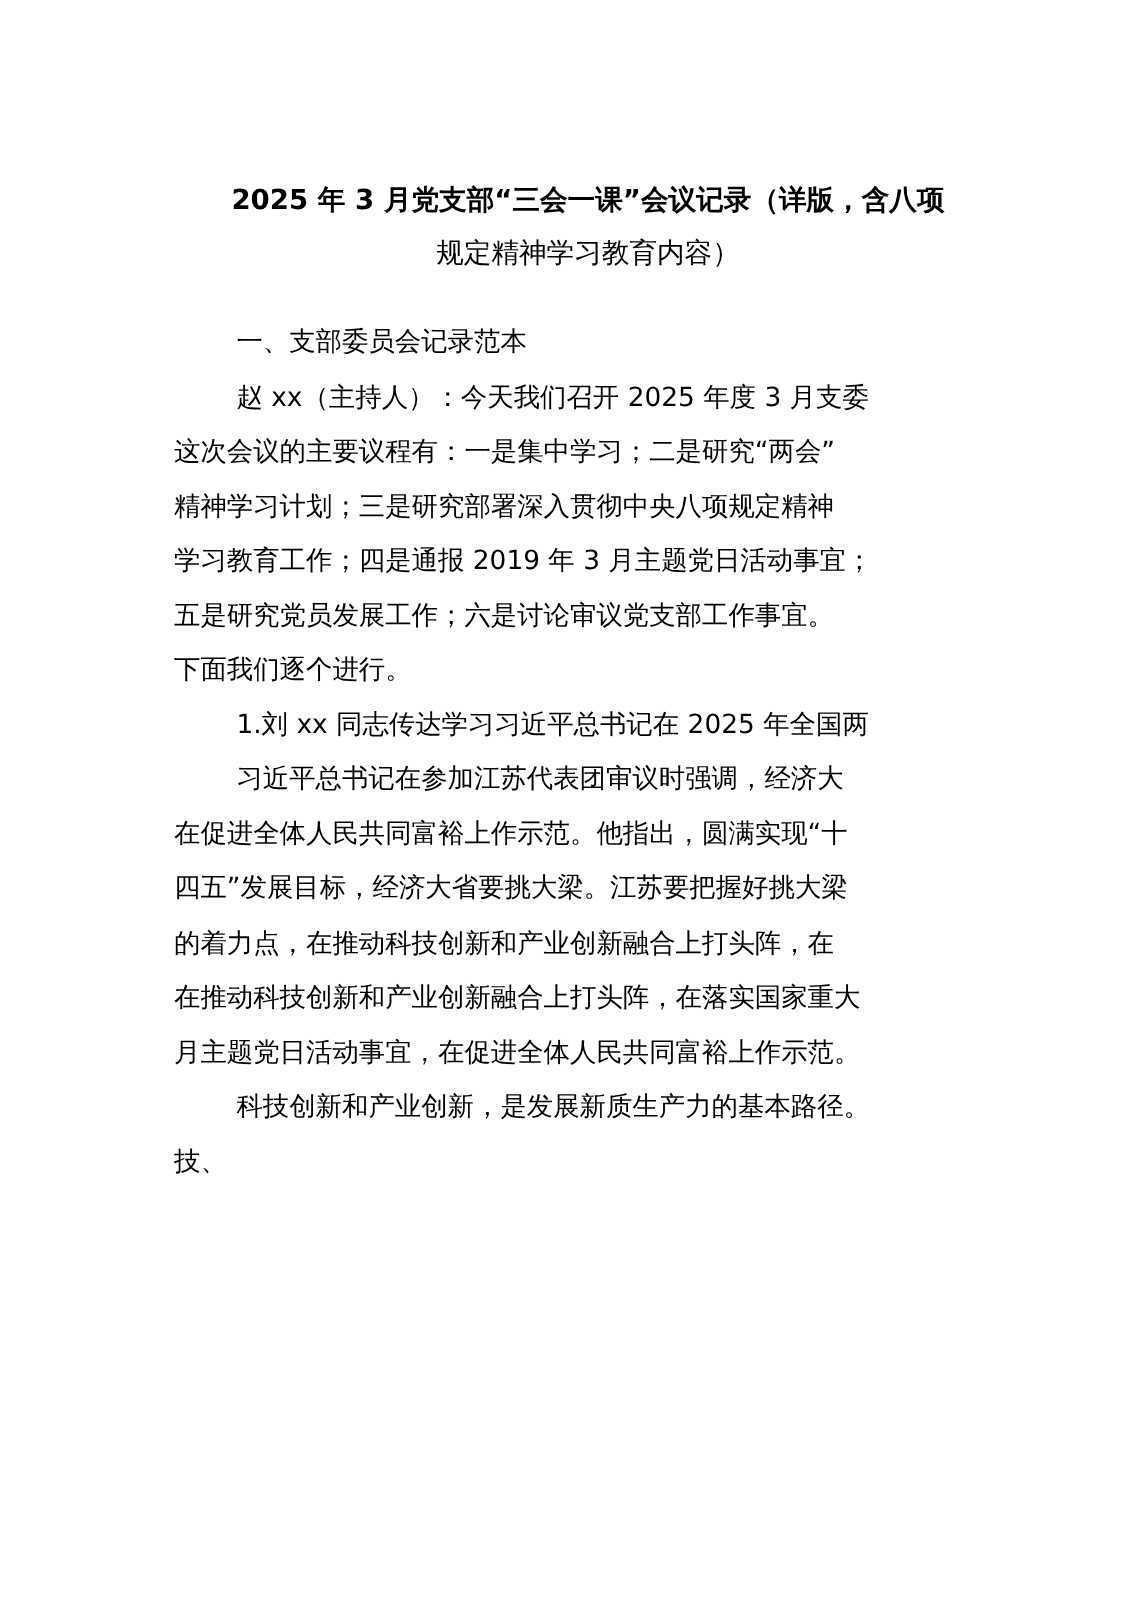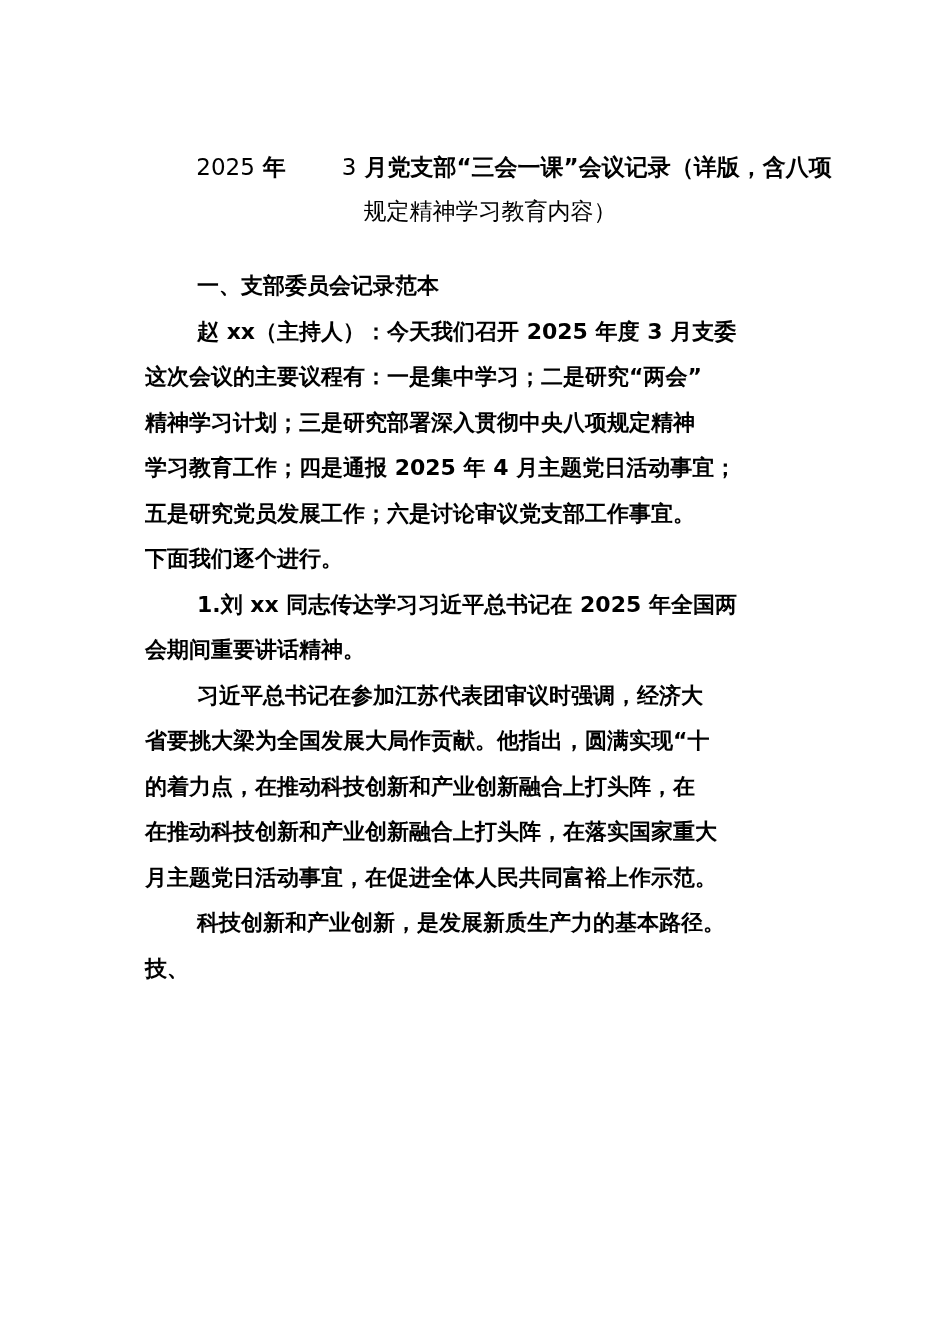--- a/index.html
+++ b/index.html
@@ -29,35 +29,33 @@
       margin: 0;
     }
     .title .line {
       display: block;
       white-space: nowrap;
     }
     .title .line.second {
       font-weight: normal;
     }
     .title .num {
-      font-weight: normal;
-      margin-left: 48px;
+      font-weight: bold;
     }
     .body {
       margin-top: 30px;
       font-size: 22px;
       line-height: 45.5px;
     }
     .para {
       margin: 0;
     }
     .para .line {
       display: block;
       white-space: nowrap;
-      font-weight: bold;
     }
     .indent {
       padding-left: 52px;
     }
   </style>
 </head>
 <body>
 
 <div class="page">
 
@@ -69,34 +67,34 @@
   <div class="body">
 
     <p class="para">
       <span class="line indent">一、支部委员会记录范本</span>
     </p>
 
     <p class="para">
       <span class="line indent">赵 xx（主持人）：今天我们召开 2025 年度 3 月支委</span>
       <span class="line">这次会议的主要议程有：一是集中学习；二是研究“两会”</span>
       <span class="line">精神学习计划；三是研究部署深入贯彻中央八项规定精神</span>
-      <span class="line">学习教育工作；四是通报 2025 年 4 月主题党日活动事宜；</span>
+      <span class="line">学习教育工作；四是通报 2019 年 3 月主题党日活动事宜；</span>
       <span class="line">五是研究党员发展工作；六是讨论审议党支部工作事宜。</span>
       <span class="line">下面我们逐个进行。</span>
     </p>
 
 
     <p class="para">
       <span class="line indent">1.刘 xx 同志传达学习习近平总书记在 2025 年全国两</span>
-      <span class="line">会期间重要讲话精神。</span>
     </p>
 
     <p class="para">
       <span class="line indent">习近平总书记在参加江苏代表团审议时强调，经济大</span>
-      <span class="line">省要挑大梁为全国发展大局作贡献。他指出，圆满实现“十</span>
+      <span class="line">在促进全体人民共同富裕上作示范。他指出，圆满实现“十</span>
+      <span class="line">四五”发展目标，经济大省要挑大梁。江苏要把握好挑大梁</span>
       <span class="line">的着力点，在推动科技创新和产业创新融合上打头阵，在</span>
       <span class="line">在推动科技创新和产业创新融合上打头阵，在落实国家重大</span>
       <span class="line">月主题党日活动事宜，在促进全体人民共同富裕上作示范。</span>
     </p>
 
     <p class="para">
       <span class="line indent">科技创新和产业创新，是发展新质生产力的基本路径。</span>
       <span class="line">技、</span>
     </p>
 

